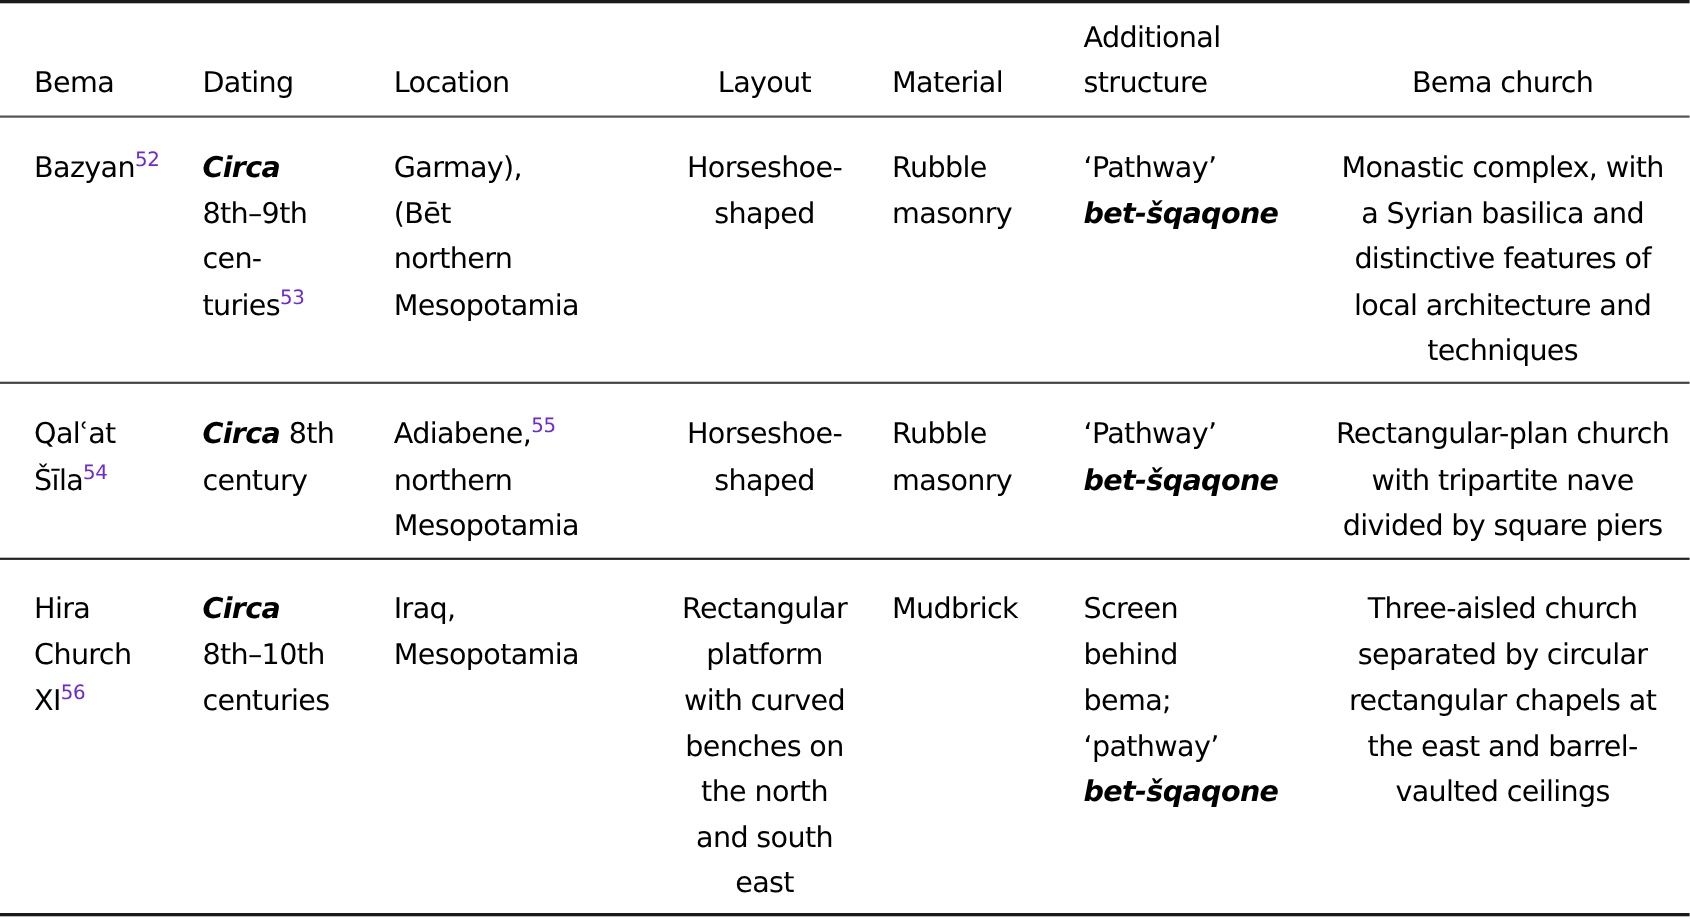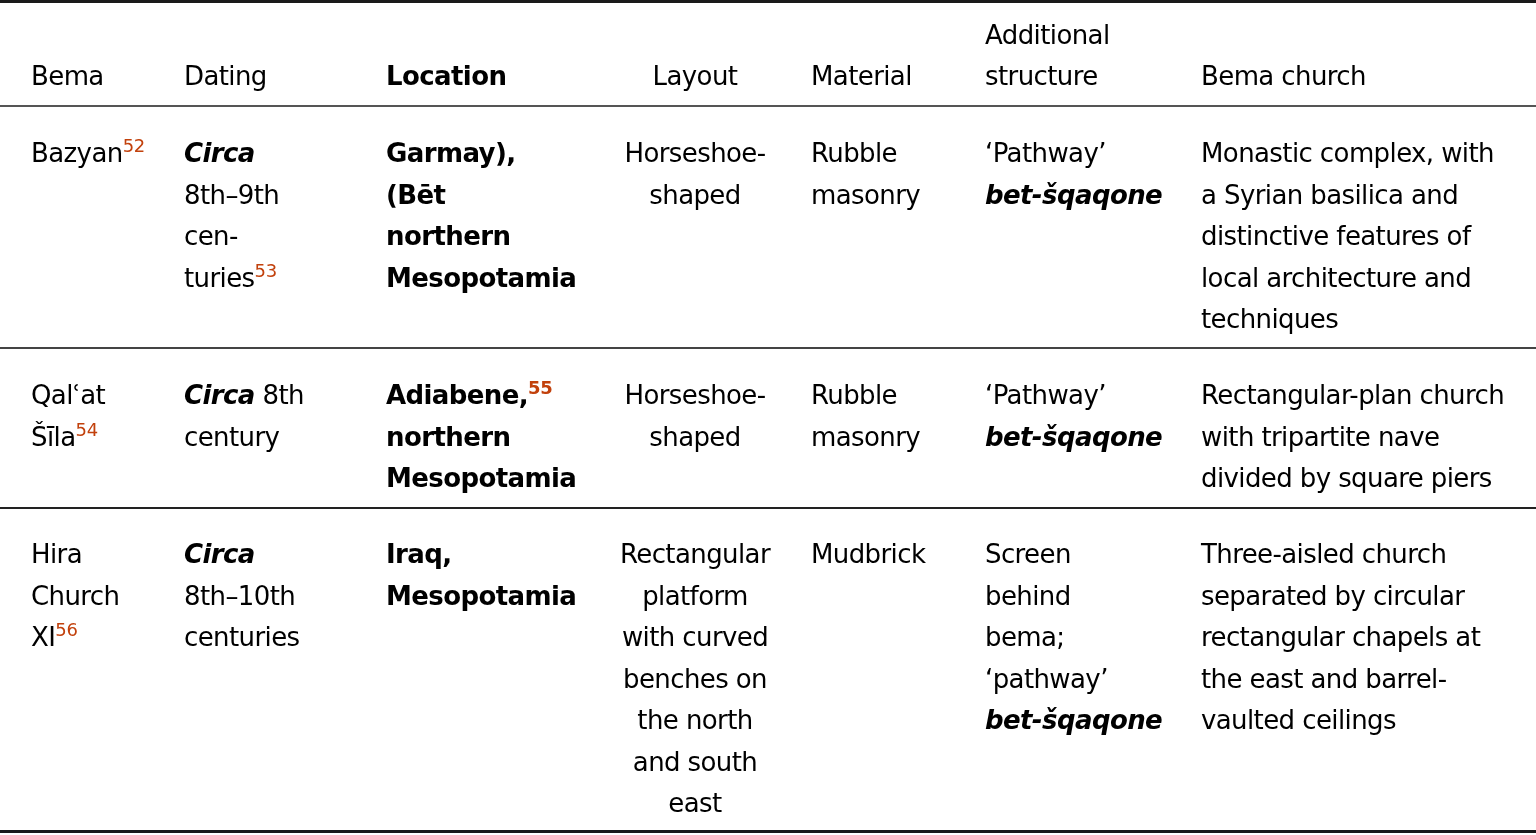--- a/index.html
+++ b/index.html
@@ -34,38 +34,38 @@
   .cell {
     position: absolute;
     top: 0;
     font-size: 26px;
     line-height: 41.5px;
     letter-spacing: -0.6px;
     white-space: normal;
   }
   .c0 { left: 31px; width: 145px; }
   .c1 { left: 184px; width: 185px; }
-  .c2 { left: 386px; width: 205px; font-weight: bold; }
+  .c2 { left: 358px; width: 205px; }
   .c3 { left: 595px; width: 200px; text-align: center; }
   .c4 { left: 811px; width: 165px; }
   .c5 { left: 985px; width: 205px; }
-  .c6 { left: 1201px; width: 330px; }
+  .c6 { left: 1201px; width: 330px; text-align: center; }
 
   .header-row { top: 15px; }
   .header-row .cell { line-height: 41px; }
   .header-row .single { top: 41px; }
 
   .row1 { top: 133px; }
   .row2 { top: 375px; }
   .row3 { top: 534px; }
 
   .line { display: block; }
   .it { font-style: italic; font-weight: bold; }
   sup.ref {
-    color: #c2410c;
+    color: #6d28d9;
     font-size: 18px;
     line-height: 0;
     vertical-align: 0;
     position: relative;
     top: -10px;
     letter-spacing: -0.3px;
   }
 </style>
 </head>
 <body>

